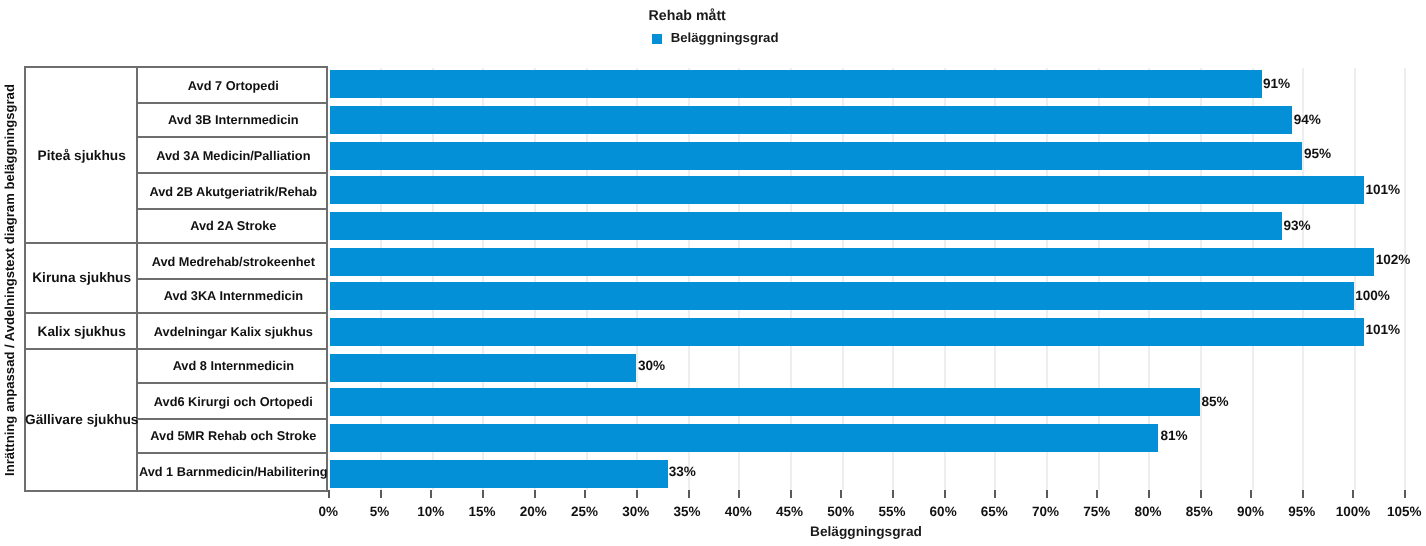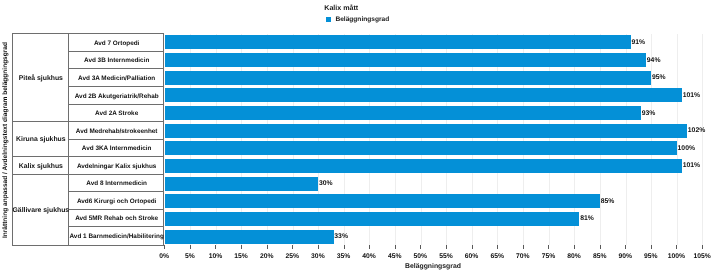--- a/index.html
+++ b/index.html
@@ -26,21 +26,21 @@
   .xlab{position:absolute;top:252.5px;font-size:6.75px;font-weight:bold;color:#111;text-align:center;transform:translateX(-50%);}
   #xtitle{position:absolute;top:263.2px;left:164.2px;width:537.6px;text-align:center;font-size:6.85px;font-weight:bold;color:#1a1a1a;}
 </style>
 </head>
 <body>
 
 <div id="root">
   <div id="ytitle">
     <span style="transform: rotate(-90deg); left: 2.2px; top: 237.8px;">Inrättning anpassad / Avdelningstext diagram beläggningsgrad</span>
   </div>
-  <div id="ctitle">Kalix mått</div>
+  <div id="ctitle">Rehab mått</div>
   <div id="legend">
     <span class="sw"></span>
     <span class="tx">Beläggningsgrad</span>
   </div>
   <div id="table">
     <div id="grpcol">
         <div class="grp" style="height: 88.3px;">Piteå sjukhus</div>
         <div class="grp" style="height: 35.32px;">Kiruna sjukhus</div>
         <div class="grp" style="height: 17.66px;">Kalix sjukhus</div>
         <div class="grp" style="height: 70.64px;">Gällivare sjukhus</div>

